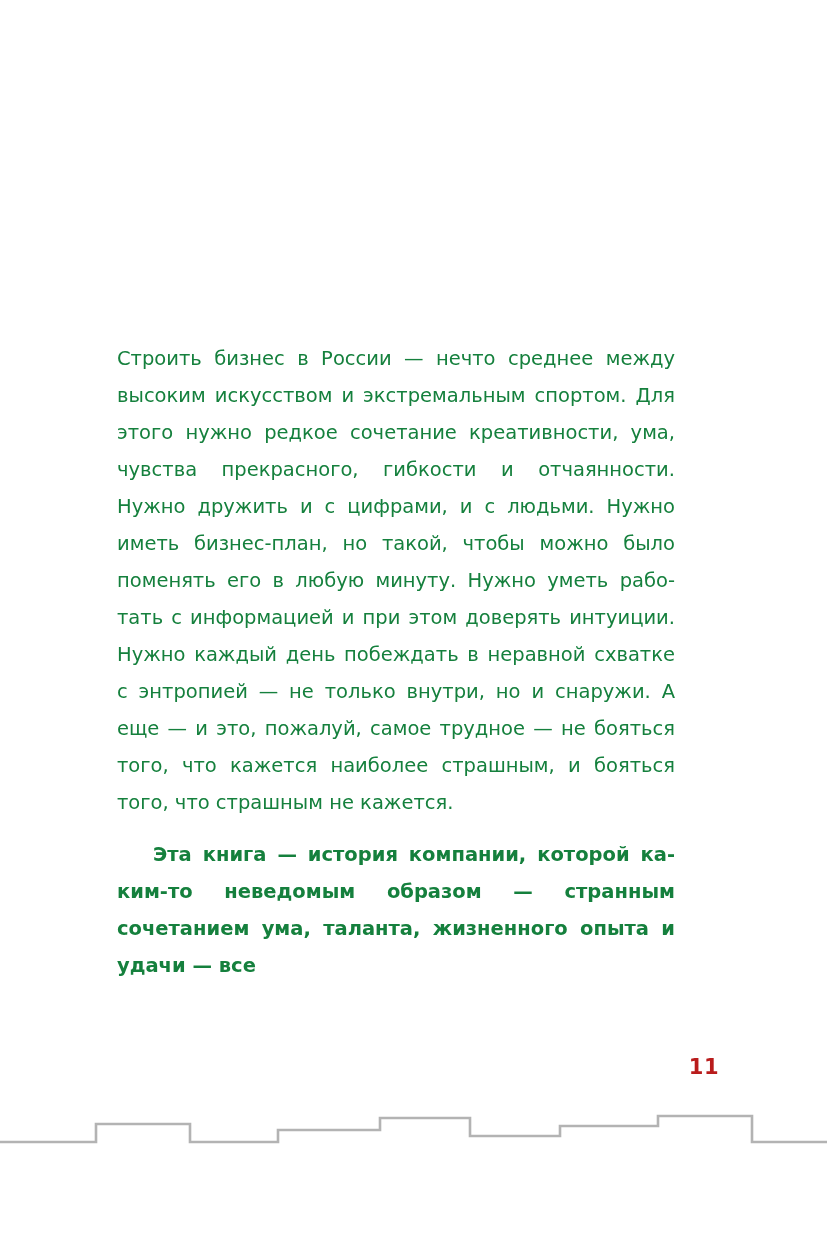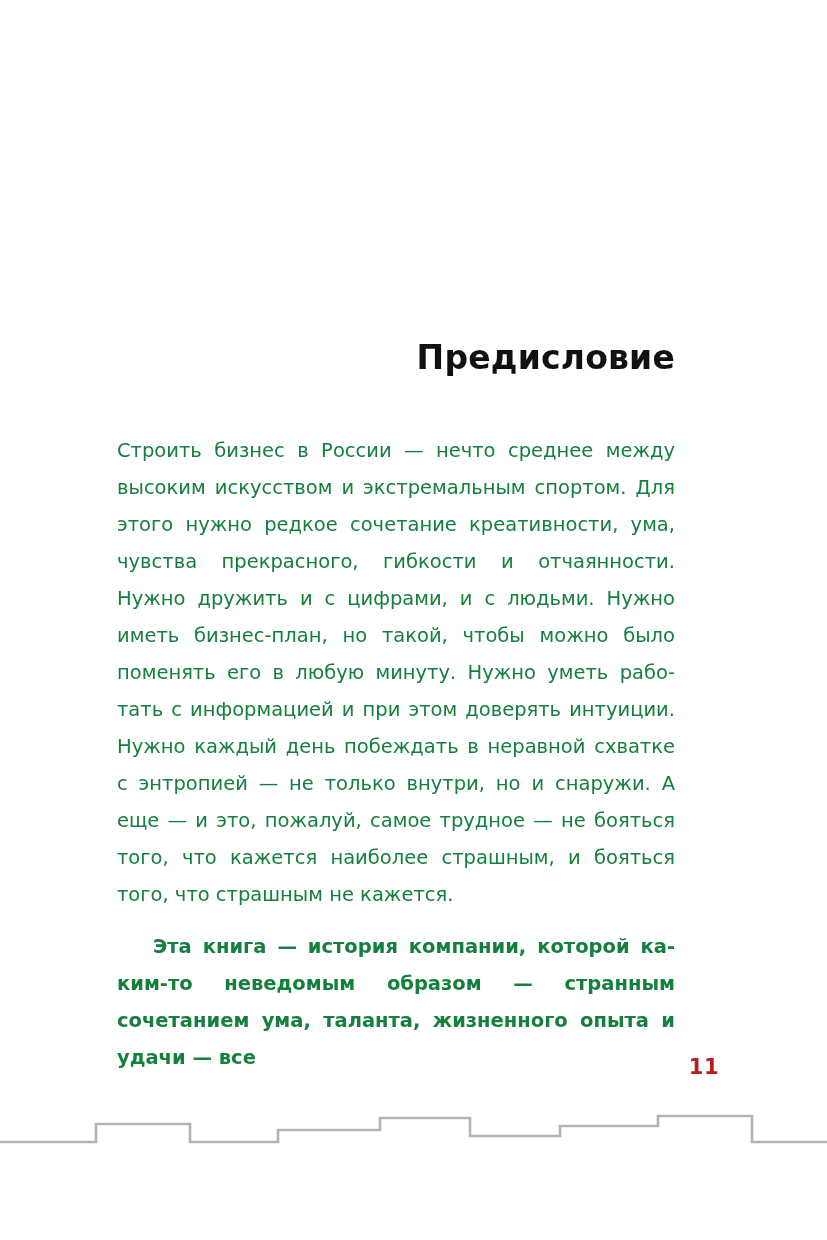--- a/index.html
+++ b/index.html
@@ -78,21 +78,20 @@
   .skyline svg {
     display: block;
   }
 </style>
 </head>
 <body>
 
 <div class="page">
 
   <div class="content">
-    <h1 class="page-title">Предисловие</h1>
 
     <div class="body-text">
       <p>Строить бизнес в России — нечто среднее между высоким искусством и экстремальным спортом. Для этого нужно редкое сочетание креативности, ума, чувства прекрасного, гибкости и отчаянности. Нужно дружить и с цифрами, и с людьми. Нужно иметь бизнес-план, но такой, чтобы можно было поменять его в любую минуту. Нужно уметь рабо­тать с информацией и при этом доверять интуи­ции. Нужно каждый день побеждать в неравной схватке с энтропией — не только внутри, но и сна­ружи. А еще — и это, пожалуй, самое трудное — не бояться того, что кажется наиболее страшным, и бояться того, что страшным не кажется.</p>
       <p class="indent">Эта книга — история компании, которой ка­ким-то неведомым образом — странным сочетани­ем ума, таланта, жизненного опыта и удачи — все</p>
     </div>
   </div>
 
   <div class="folio">11</div>
 
   <div class="skyline">

